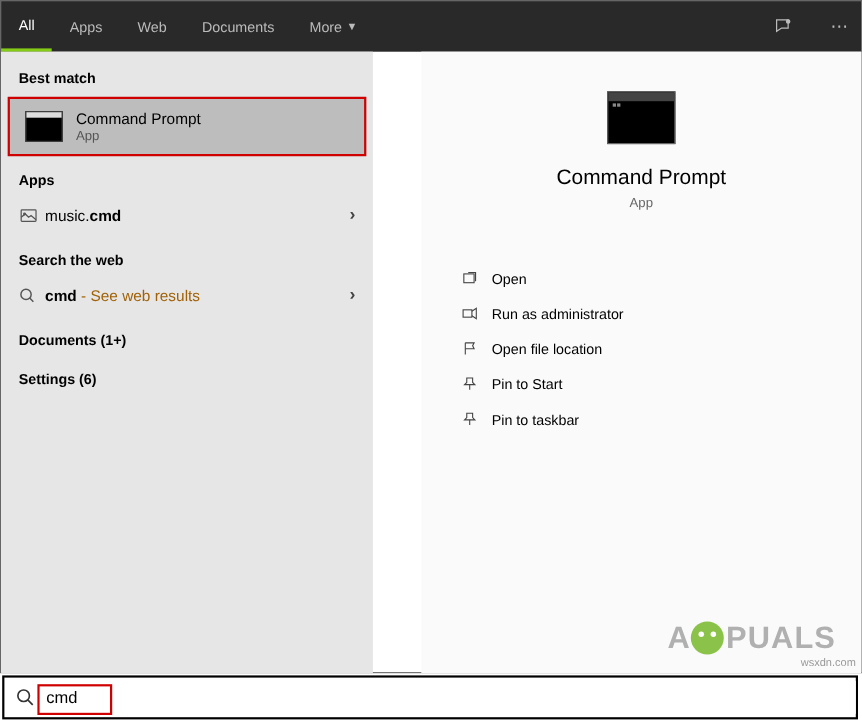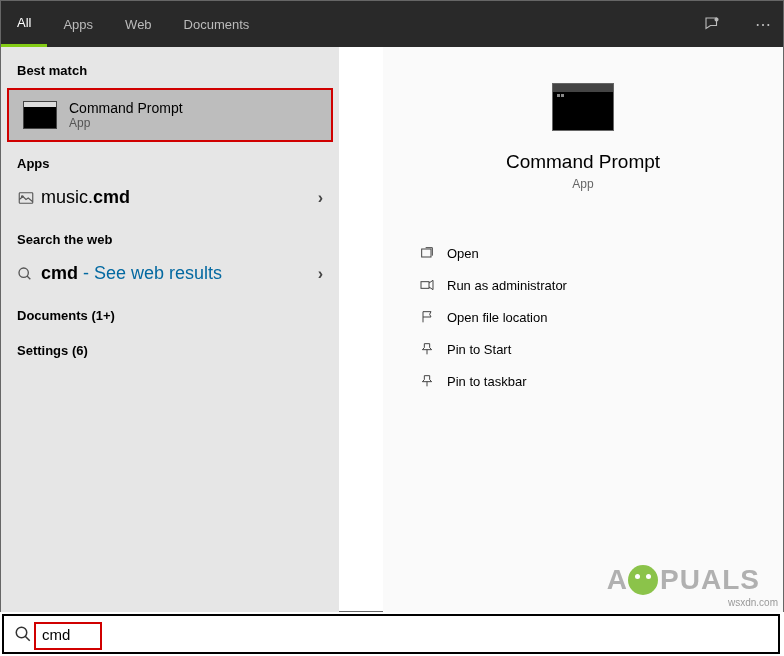--- a/index.html
+++ b/index.html
@@ -15,23 +15,23 @@
   .left { width:338px; background:#e6e6e6; }
   .right { flex:1; background:#fafafa; padding:36px 36px 0 36px; }
   .hdr { padding:16px 16px 10px 16px; font-size:13px; font-weight:600; color:#000; }
   .bestrow { display:flex; align-items:center; padding:10px 14px; background:#bdbdbd; border:2px solid #d00000; margin:0 6px; cursor:pointer; }
   .cmd-thumb { width:34px; height:28px; background:#000; border:1px solid #444; position:relative; margin-right:12px; }
   .cmd-thumb .bar { position:absolute; top:0; left:0; right:0; height:5px; background:#ddd; }
   .best-title { font-size:14px; color:#000; }
   .best-sub { font-size:12px; color:#555; }
   .row { display:flex; align-items:center; padding:10px 16px; cursor:pointer; }
   .row .ic { width:24px; font-size:15px; color:#555; }
-  .row .txt { flex:1; font-size:18px; color:#000; }
+  .row .txt { flex:1; font-size:14px; color:#000; }
   .row .txt .bold { font-weight:600; }
-  .row .txt .dim { color:#0369a1; }
+  .row .txt .dim { color:#a16207; }
   .row .chevr { font-size:16px; color:#444; font-weight:600; }
   .sect { padding:14px 16px 6px 16px; font-size:13px; font-weight:600; color:#000; }
   .preview { text-align:center; }
   .pv-thumb { width:62px; height:48px; background:#000; border:1px solid #666; margin:0 auto 20px auto; position:relative; }
   .pv-thumb .bar { position:absolute; top:0; left:0; right:0; height:8px; background:#444; }
   .pv-thumb .dot { position:absolute; top:10px; left:4px; width:3px; height:3px; background:#888; }
   .pv-thumb .dot2 { left:8px; }
   .pv-title { font-size:19px; font-weight:400; color:#000; margin-bottom:4px; }
   .pv-sub { font-size:12px; color:#666; }
   .actions { margin-top:46px; }
@@ -52,20 +52,24 @@
 </style>
 </head>
 <body>
 
 <div class="frame">
   <div class="tabbar">
     <div class="tab active">All</div>
     <div class="tab">Apps</div>
     <div class="tab">Web</div>
     <div class="tab">Documents</div>
+    <div class="tab">
+      <span>More</span>
+      <span class="chev">▼</span>
+    </div>
     <div class="tabspacer"></div>
     <div class="topicon">
       <svg width="18" height="18" viewBox="0 0 24 24" fill="none" stroke="#bbb" stroke-width="1.5">
           <path d="M4 4h14v10H10l-6 4V4z"></path>
           <circle cx="18" cy="6" r="2" fill="#bbb"></circle>
         </svg>
     </div>
     <div class="topicon">⋯</div>
   </div>
 

